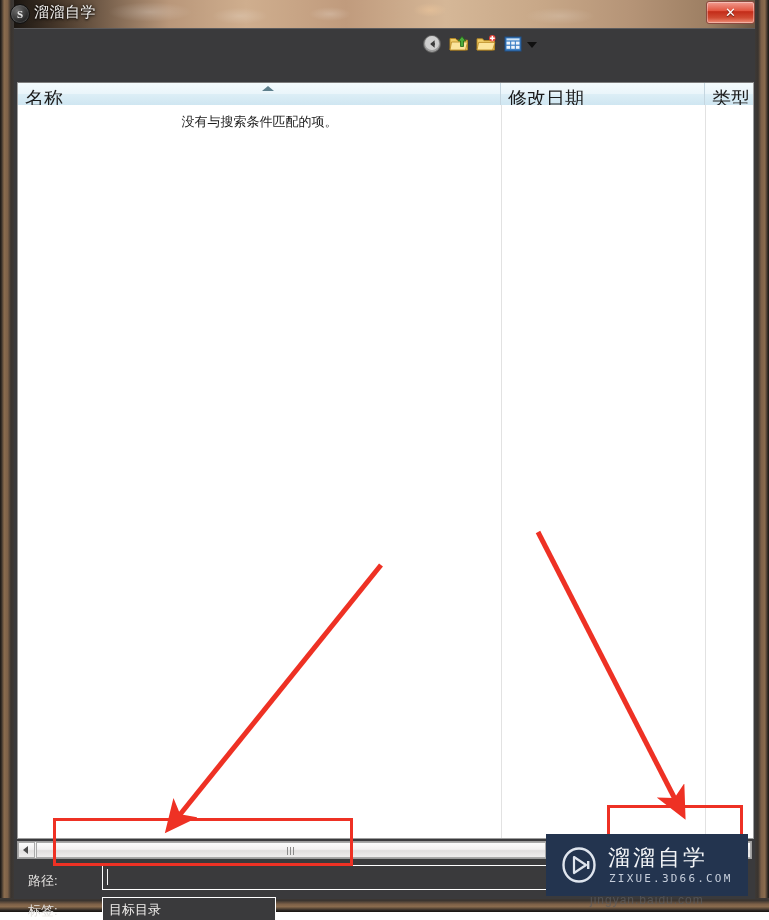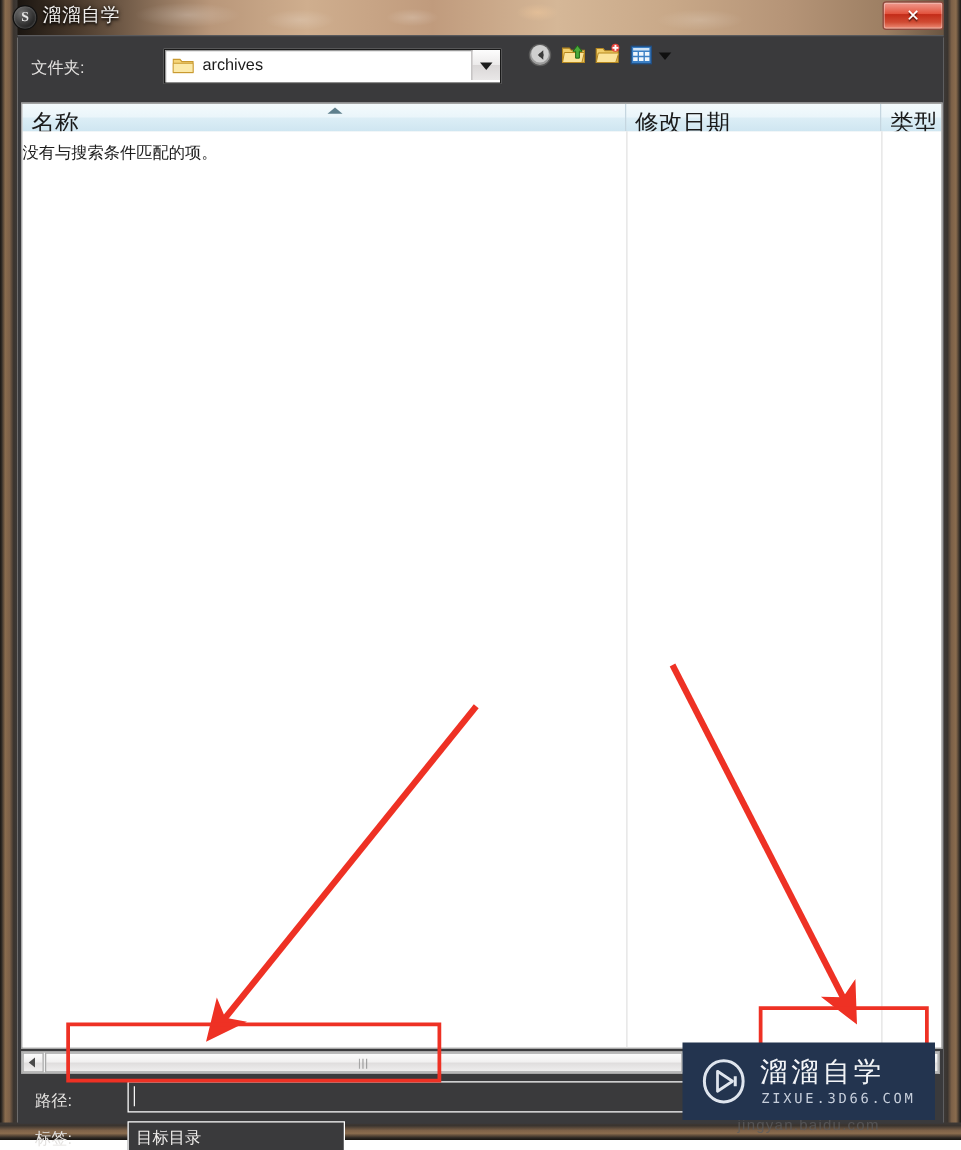--- a/index.html
+++ b/index.html
@@ -275,20 +275,21 @@
     width: 1px;
     height: 733px;
     background: #e2e2e2;
   }
   .div-a { left: 483px; }
   .div-b { left: 687px; }
   .lv-empty {
     position: absolute;
     left: 0; top: 8px;
     width: 483px;
+    text-align: center;
     font-size: 13px;
     color: #1b1b1b;
   }
 
   
   .hscroll {
     position: absolute;
     left: 3px; top: 812px;
     width: 735px; height: 18px;
     background: #f0f0f0;
@@ -449,32 +450,20 @@
     <div class="titlebar">
       <div class="title-icon">
           <span>S</span>
         </div>
       <div class="title-text">溜溜自学</div>
       <div class="close-btn"></div>
     </div>
 
     <div class="client">
 
-      <div class="lookin-row">
-        <div class="lookin-label">文件夹:</div>
-
-        <div class="combo">
-          <svg class="combo-folder" viewBox="0 0 17 14">
-            <path d="M0.5 2.5 L6 2.5 L7.5 4.3 L16.5 4.3 L16.5 13 L0.5 13 Z" fill="#f5d579" stroke="#c99a30" stroke-width="1"></path>
-            <path d="M0.5 5.6 L16.5 5.6 L16.5 13 L0.5 13 Z" fill="#fbe9a8" stroke="#c99a30" stroke-width=".8"></path>
-          </svg>
-          <div class="combo-text">archives</div>
-          <div class="combo-arrow"></div>
-        </div>
-      </div>
 
       <div class="toolbar">
         <svg class="tb-icon tb-back" viewBox="0 0 20 20">
           <circle cx="10" cy="10" r="8.5" fill="#9d9d9d" stroke="#5a5a5a" stroke-width="1"></circle>
           <circle cx="10" cy="9" r="7" fill="#cfcfcf"></circle>
           <path d="M12.6 6.2 L8.2 10 L12.6 13.8 Z" fill="#3a3a3a"></path>
           <rect x="9.2" y="8.9" width="3.6" height="2.2" fill="#3a3a3a"></rect>
         </svg>
 
         <svg class="tb-icon tb-up" viewBox="0 0 20 20">

